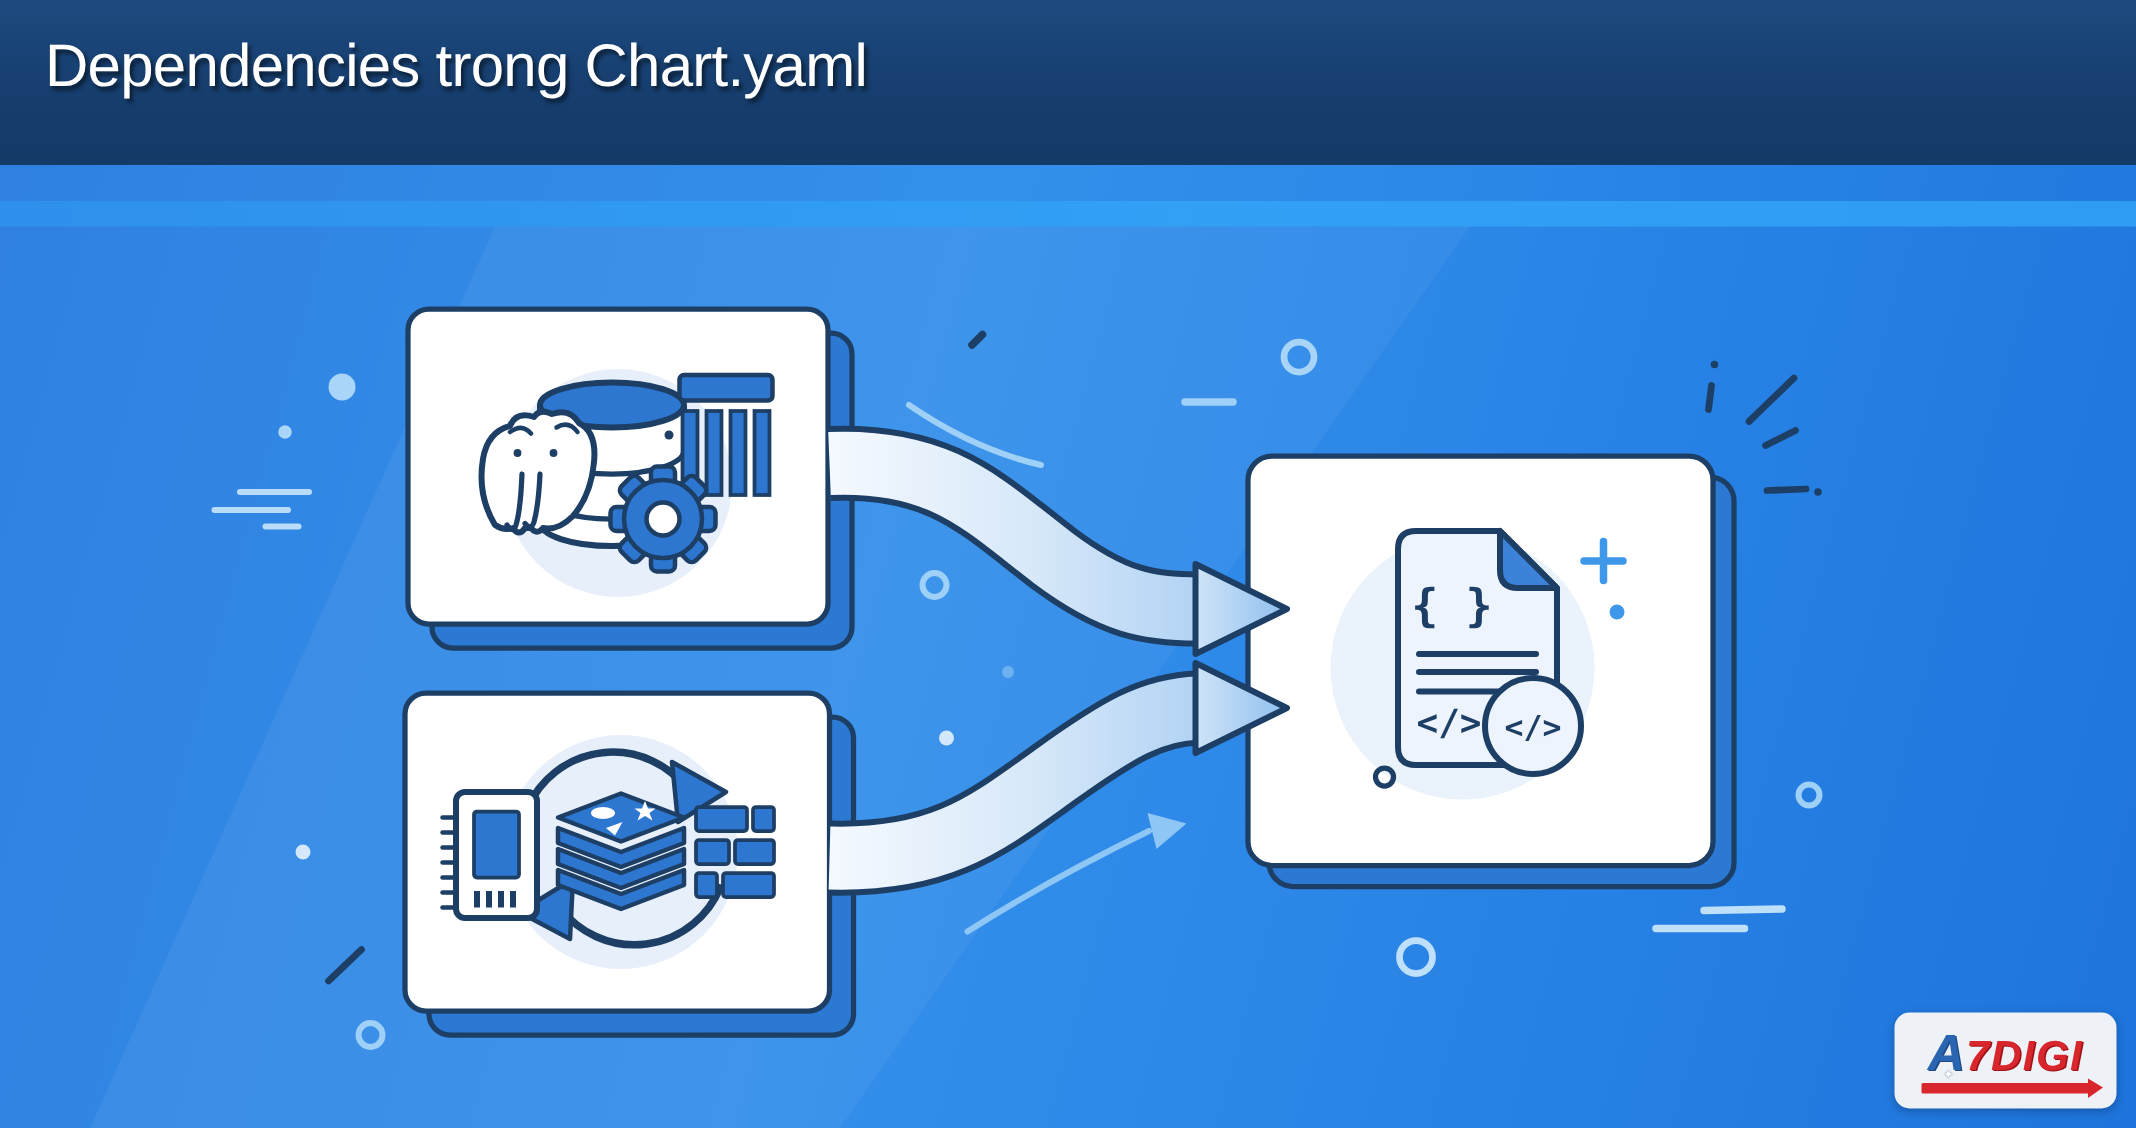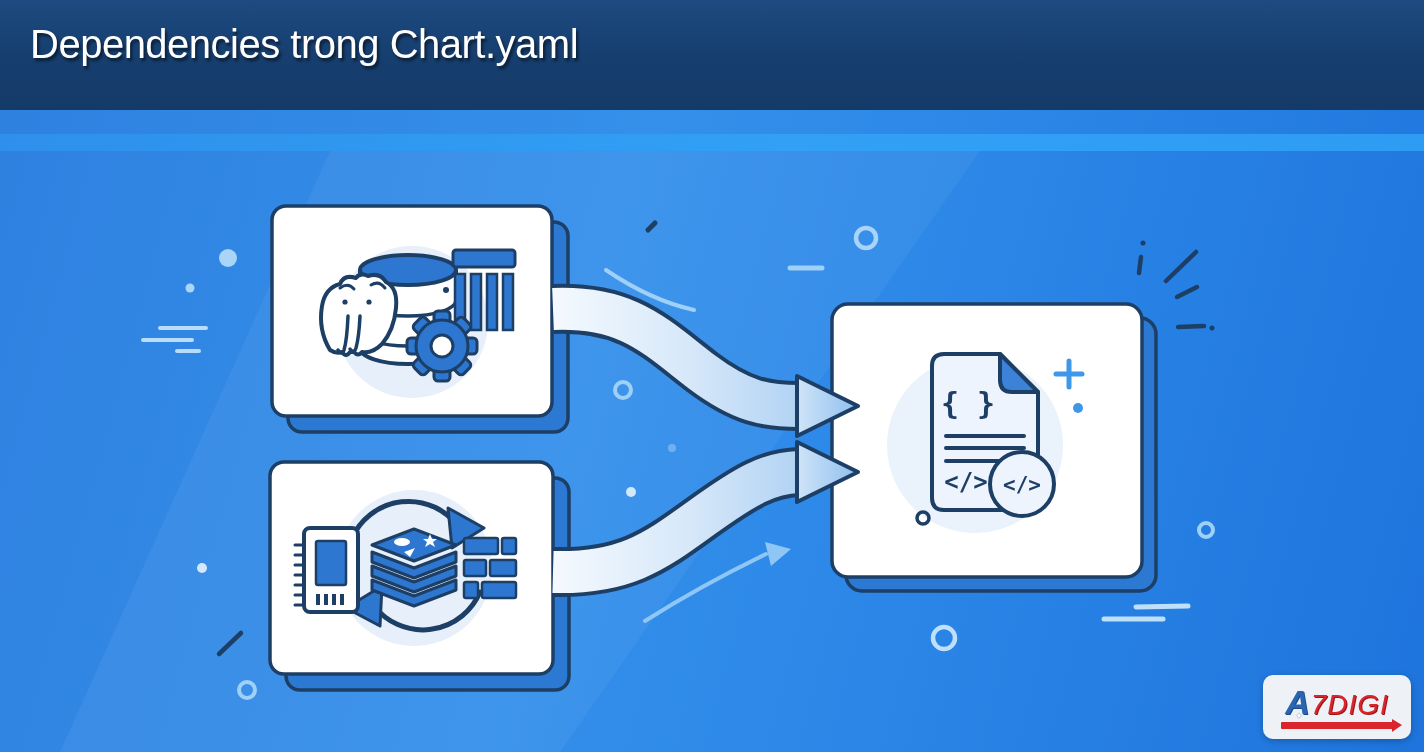--- a/index.html
+++ b/index.html
@@ -33,21 +33,21 @@
   .logo-row{display:flex;align-items:baseline;line-height:1;position:relative;}
   .logo-a{
     font-size:34px;font-weight:bold;font-style:italic;color:#2a65b2;
     text-shadow:1px 1px 0 #1c4a85;position:relative;
   }
   .logo-star{
     position:absolute;left:10px;bottom:-2px;font-size:9px;color:#ffffff;font-style:normal;
     text-shadow:0 0 1px #1c4a85;
   }
   .logo-rest{
-    font-size:28px;font-weight:normal;font-style:italic;color:#d8262c;
+    font-size:28px;font-weight:bold;font-style:italic;color:#d8262c;
     letter-spacing:1px;margin-left:1px;text-shadow:1px 1px 0 #9e1216;
   }
   .logo-arrow{
     position:relative;margin-top:3px;width:112px;height:7px;background:#d8262c;
     border-radius:1px;
   }
   .logo-arrow:after{
     content:"";position:absolute;right:-9px;top:-3px;
     border-left:10px solid #d8262c;border-top:6px solid transparent;border-bottom:7px solid transparent;
   }

